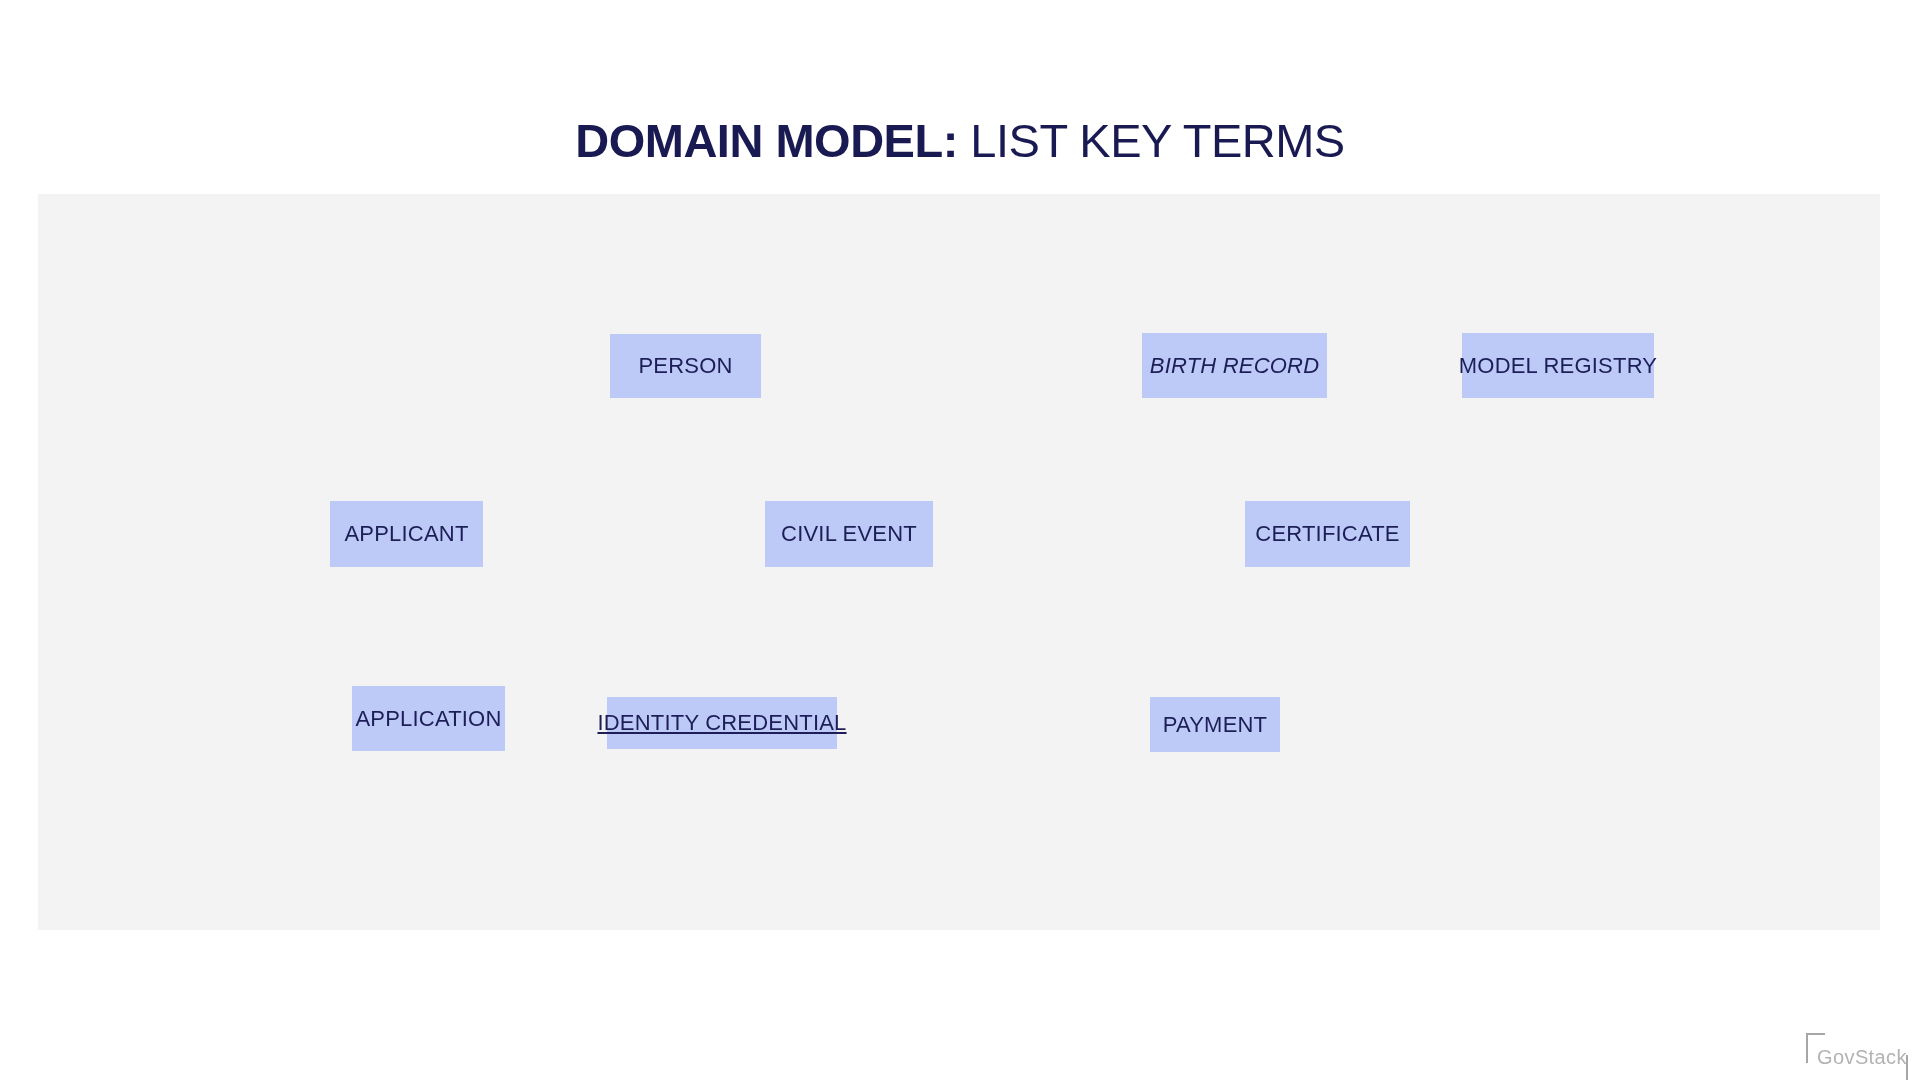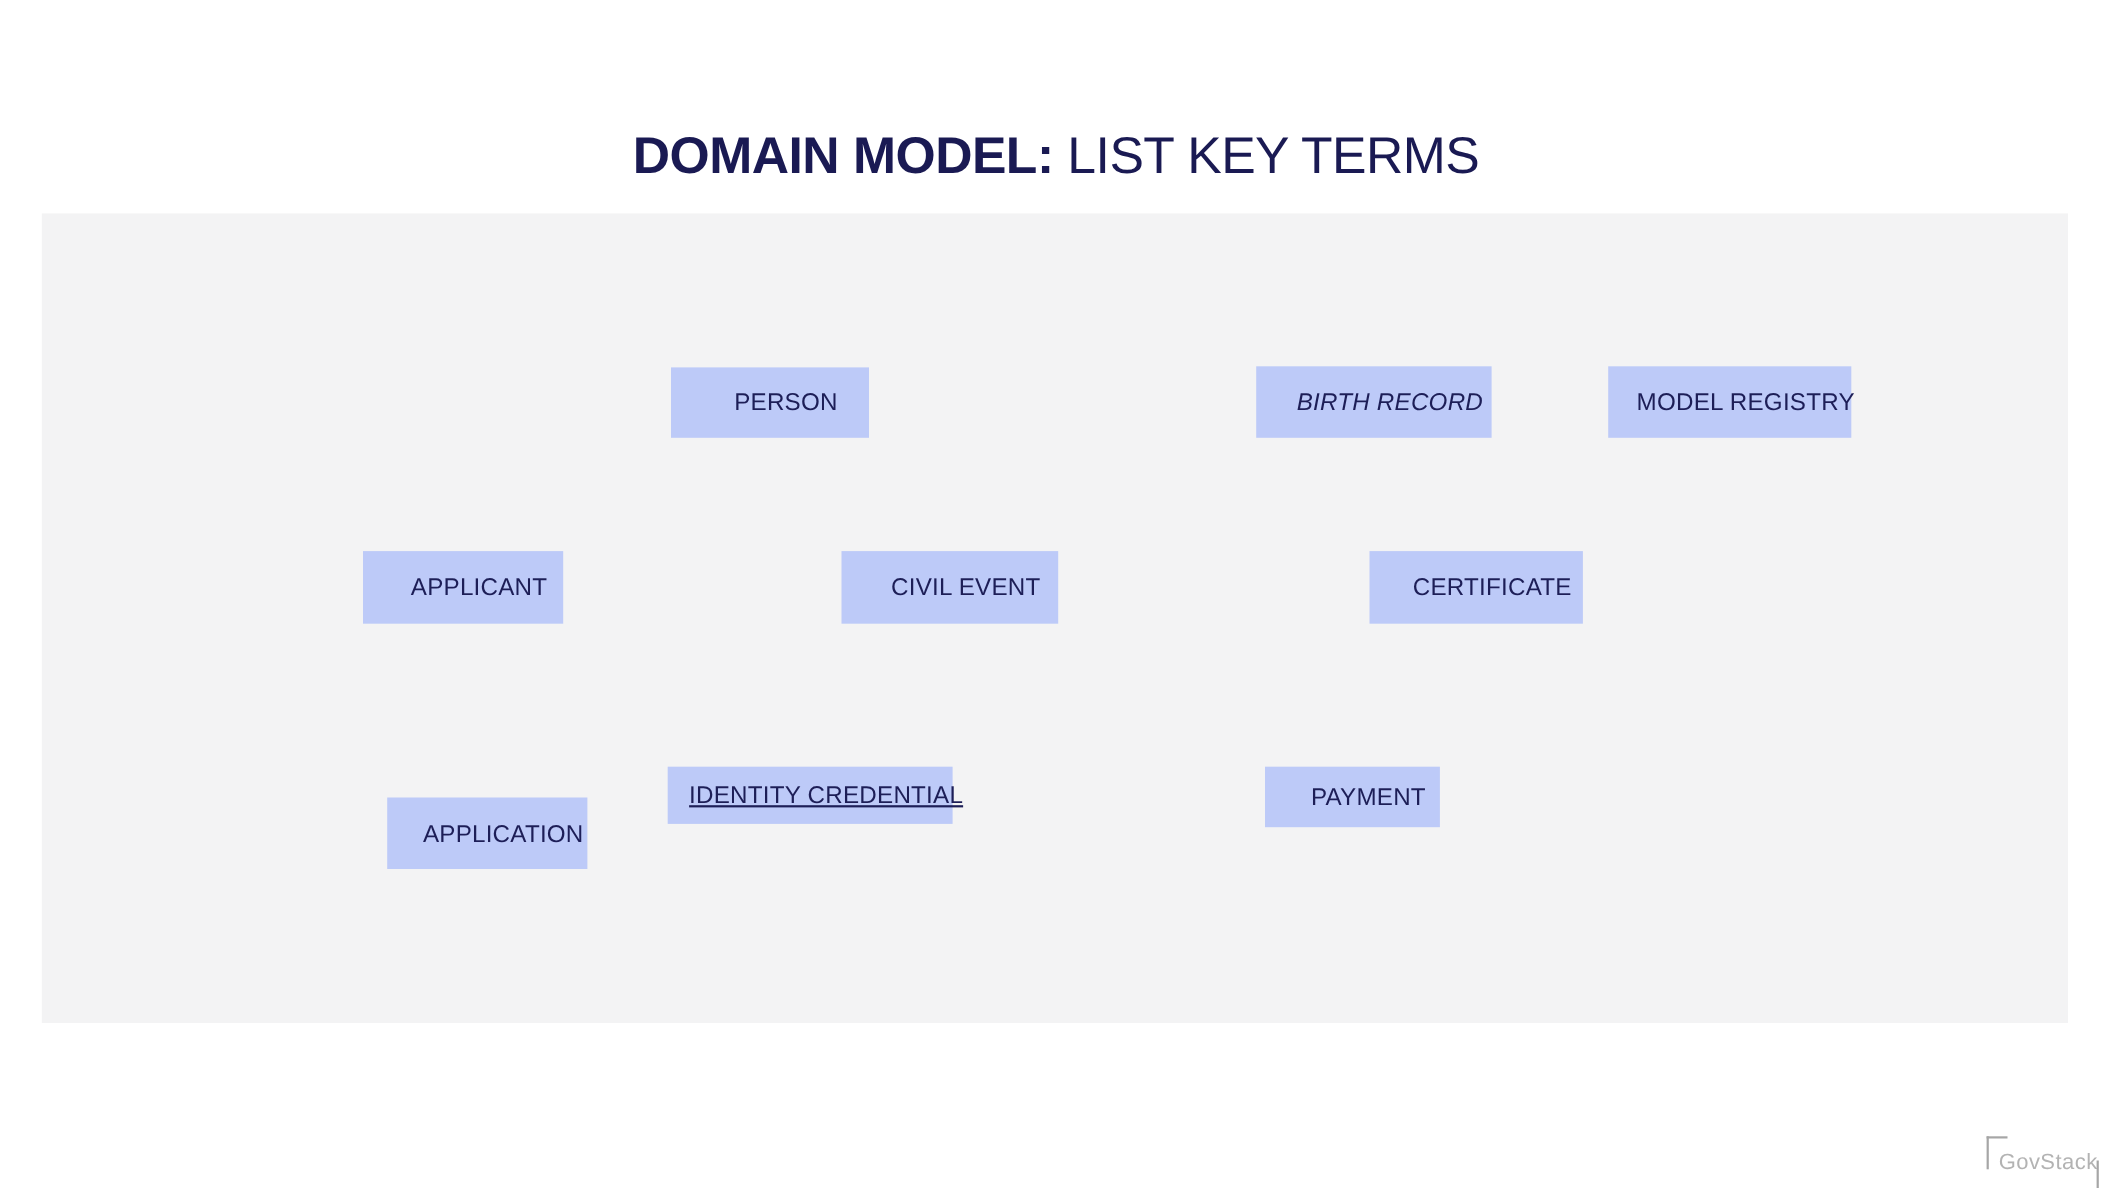--- a/index.html
+++ b/index.html
@@ -44,21 +44,20 @@
     display: flex;
     align-items: center;
     justify-content: center;
     background: #bdcaf8;
     color: #1d1e57;
     font-size: 22px;
     font-weight: 400;
     letter-spacing: 0.2px;
     white-space: nowrap;
     text-align: center;
-    padding-left: 29px;
   }
   .logo {
     position: absolute;
     left: 1806px;
     top: 1018px;
     width: 102px;
     height: 50px;
   }
   .logo .bracket-tl {
     position: absolute;
@@ -99,21 +98,21 @@
 
   <div class="panel">
     <div class="term" style="left:572px; top:140px; width:151px; height:64px;">PERSON</div>
     <div class="term" style="left:1104px; top:139px; width:185px; height:65px;font-style:italic;">BIRTH RECORD</div>
     <div class="term" style="left:1424px; top:139px; width:192px; height:65px;">MODEL REGISTRY</div>
 
     <div class="term" style="left:292px; top:307px; width:153px; height:66px;">APPLICANT</div>
     <div class="term" style="left:727px; top:307px; width:168px; height:66px;">CIVIL EVENT</div>
     <div class="term" style="left:1207px; top:307px; width:165px; height:66px;">CERTIFICATE</div>
 
-    <div class="term" style="left:314px; top:531px; width:153px; height:65px;">APPLICATION</div>
+    <div class="term" style="left:314px; top:492px; width:153px; height:65px;">APPLICATION</div>
     <div class="term" style="left:569px; top:503px; width:230px; height:52px;text-decoration:underline;">IDENTITY CREDENTIAL</div>
     <div class="term" style="left:1112px; top:503px; width:130px; height:55px;">PAYMENT</div>
   </div>
 
   <div class="logo">
     <div class="bracket-tl"></div>
     <div class="logo-text">GovStack</div>
     <div class="bracket-br"></div>
   </div>
 

